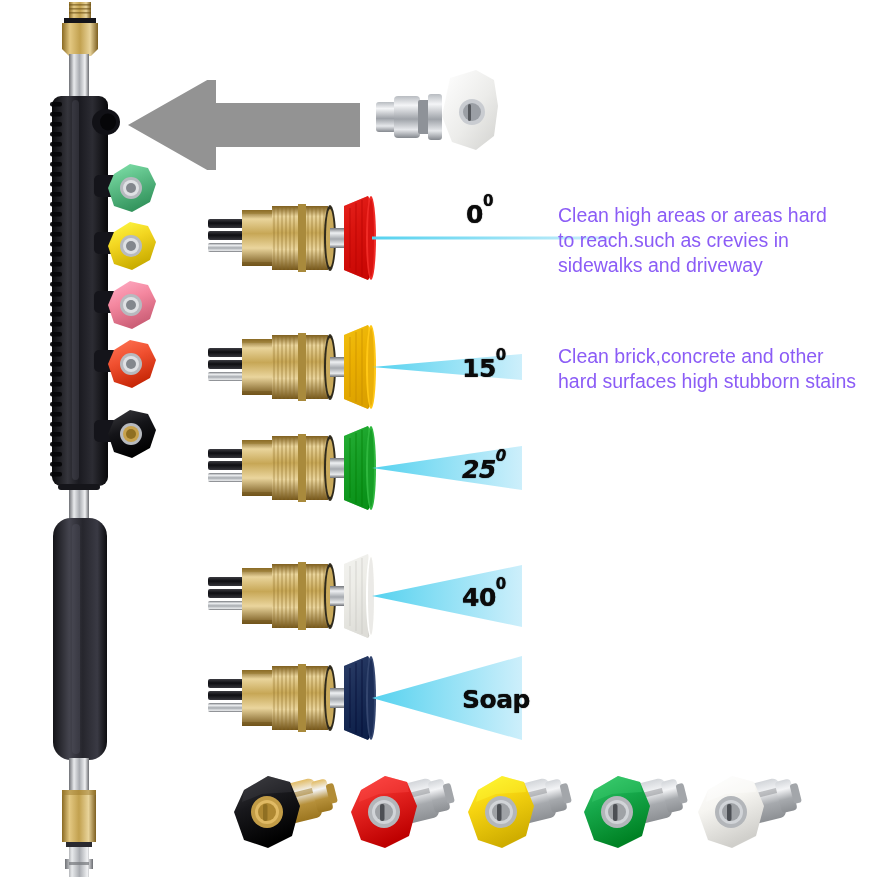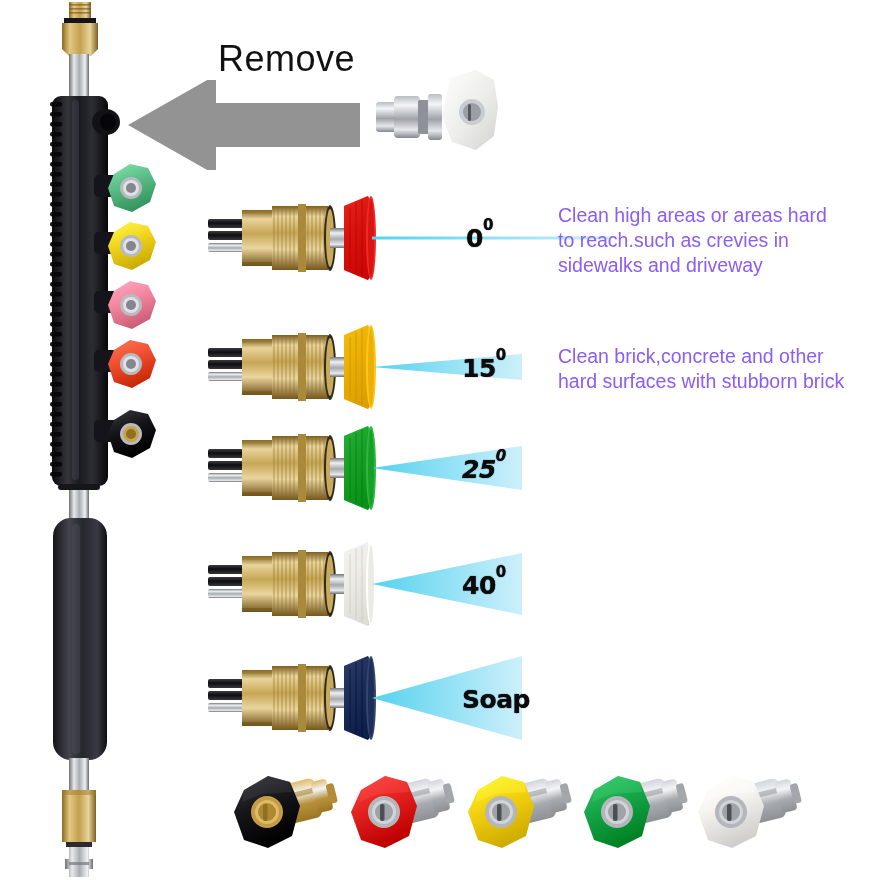--- a/index.html
+++ b/index.html
@@ -169,21 +169,20 @@
       <path d="M34 790 h34 v52 h-34 z" fill="url(#brassG)"></path>
       <rect x="34" y="790" width="34" height="5" fill="#9d7c2e" opacity=".5"></rect>
     </g>
     <g>
       <rect x="38" y="842" width="26" height="5" fill="#2a2a30"></rect>
       <path d="M41 847 h20 v12 h4 v10 h-4 v8 h-20 v-8 h-4 v-10 h4 z" fill="url(#steelG)"></path>
       <rect x="41" y="862" width="20" height="3" fill="#74767b" opacity=".7"></rect>
     </g>
   </svg>
 
-  <div class="abs remove-label">Remove</div>
 
   <svg class="abs" style="left:128px;top:80px;" width="232" height="90" viewBox="0 0 232 90">
     <path d="M0 55 L88 5 L88 33 L232 33 L232 77 L88 77 L88 105 Z" transform="translate(0,-10)" fill="#939393"></path>
   </svg>
 
   <svg class="abs" style="left:372px;top:68px;" width="130" height="105" viewBox="0 0 130 105">
     <defs>
       <linearGradient id="dSteel" x1="0" y1="0" x2="0" y2="1">
         <stop offset="0%" stop-color="#b8bcc1"></stop>
         <stop offset="22%" stop-color="#f4f5f7"></stop>
@@ -289,21 +288,21 @@
   </svg>
         <svg class="abs" width="240px" height="100" viewBox="0 0 240 100" style="left: 372px; top: 0px;">
       <defs>
             <linearGradient id="fan0" x1="0" y1="0" x2="1" y2="0">
         <stop offset="0%" stop-color="#55d2ef"></stop>
         <stop offset="100%" stop-color="#cdeffb"></stop>
       </linearGradient>
           </defs>
       <rect x="0" y="48.5" width="240" height="3" fill="url(#fan0)"></rect>
         </svg>
-        <div class="abs deg" style="left: 466px; top: 36px; text-align: right;">0<sup>0</sup></div>
+        <div class="abs deg" style="left: 466px; top: 12px; text-align: right;">0<sup>0</sup></div>
         <div class="abs desc" style="left: 558px; top: 14.5px;">Clean high areas or areas hard
 to reach.such as crevies in
 sidewalks and driveway</div>
       </div>
       <div class="row" style="top: 317px; padding-left: 48px;">
         <svg class="abs" width="185" height="100" viewBox="0 0 185 100" style="left: 208px; top: 0px;">
     <defs>
       <linearGradient id="brn1" x1="0" y1="0" x2="0" y2="1">
         <stop offset="0%" stop-color="#7d5e1e"></stop>
         <stop offset="16%" stop-color="#e9d49b"></stop>
@@ -380,21 +379,21 @@
       <defs>
             <linearGradient id="fan1" x1="0" y1="0" x2="1" y2="0">
         <stop offset="0%" stop-color="#55d2ef"></stop>
         <stop offset="100%" stop-color="#cdeffb"></stop>
       </linearGradient>
           </defs>
       <path d="M0 50 L150 37 L150 63 Z" fill="url(#fan1)"></path>
         </svg>
         <div class="abs deg" style="left: 462px; top: 37px;">15<sup>0</sup></div>
         <div class="abs desc" style="left: 558px; top: 27px;">Clean brick,concrete and other
-hard surfaces with stubborn brick</div>
+hard surfaces high stubborn stains</div>
       </div>
       <div class="row" style="top: 418px;">
         <svg class="abs" width="185" height="100" viewBox="0 0 185 100" style="left: 208px; top: 0px;">
     <defs>
       <linearGradient id="brn2" x1="0" y1="0" x2="0" y2="1">
         <stop offset="0%" stop-color="#7d5e1e"></stop>
         <stop offset="16%" stop-color="#e9d49b"></stop>
         <stop offset="42%" stop-color="#c7a756"></stop>
         <stop offset="68%" stop-color="#ead59d"></stop>
         <stop offset="100%" stop-color="#74561b"></stop>
@@ -468,21 +467,21 @@
       <defs>
             <linearGradient id="fan2" x1="0" y1="0" x2="1" y2="0">
         <stop offset="0%" stop-color="#55d2ef"></stop>
         <stop offset="100%" stop-color="#cdeffb"></stop>
       </linearGradient>
           </defs>
       <path d="M0 50 L150 28 L150 72 Z" fill="url(#fan2)"></path>
         </svg>
         <div class="abs deg" style="left: 462px; top: 37px; font-style: italic;">25<sup>0</sup></div>
       </div>
-      <div class="row" style="top: 534px;">
+      <div class="row" style="top: 546px;">
         <svg class="abs" width="185" height="100" viewBox="0 0 185 100" style="left: 208px; top: 0px;">
     <defs>
       <linearGradient id="brn3" x1="0" y1="0" x2="0" y2="1">
         <stop offset="0%" stop-color="#7d5e1e"></stop>
         <stop offset="16%" stop-color="#e9d49b"></stop>
         <stop offset="42%" stop-color="#c7a756"></stop>
         <stop offset="68%" stop-color="#ead59d"></stop>
         <stop offset="100%" stop-color="#74561b"></stop>
       </linearGradient>
       <linearGradient id="stn3" x1="0" y1="0" x2="0" y2="1">

